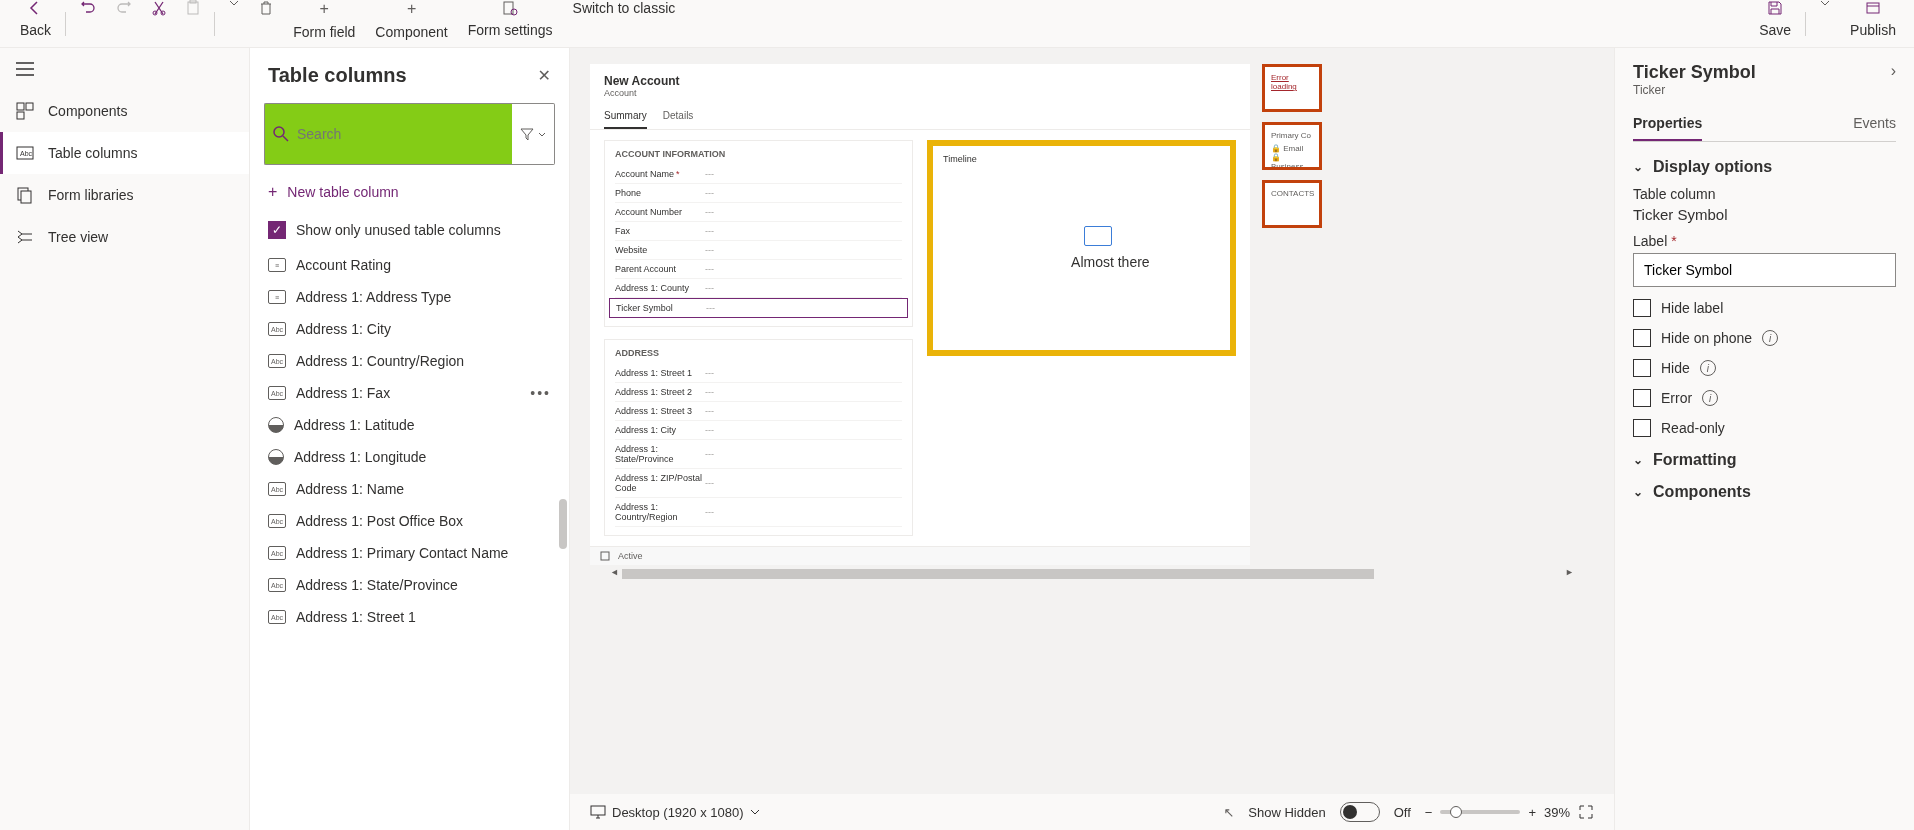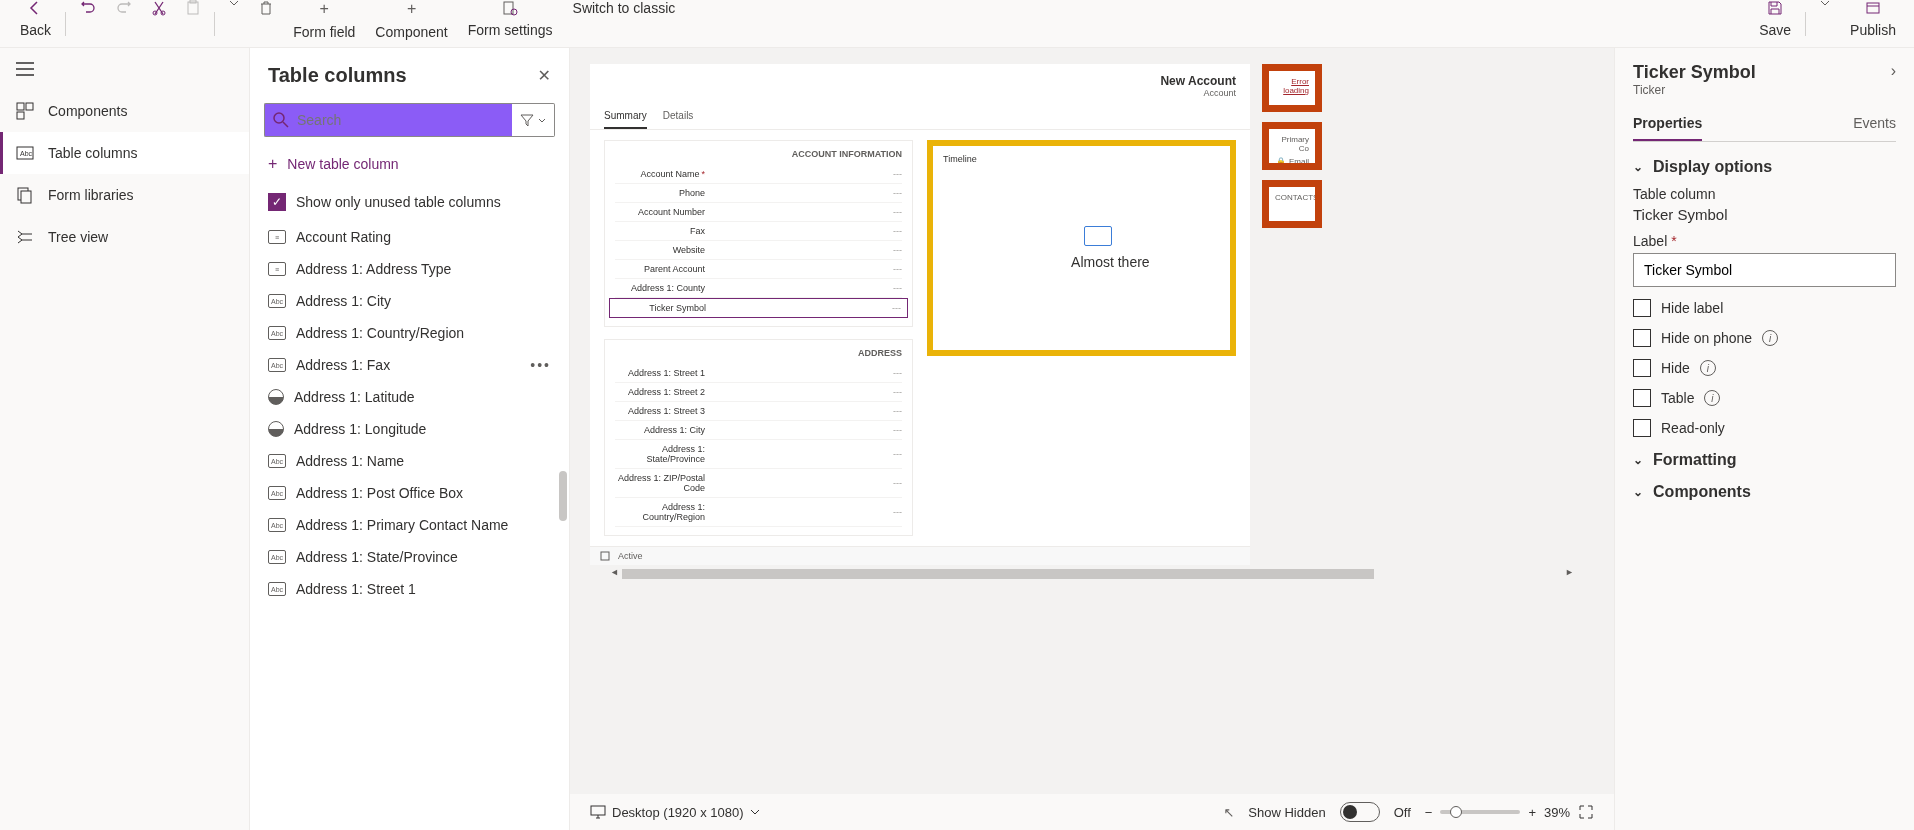--- a/index.html
+++ b/index.html
@@ -22,37 +22,37 @@
   .left-nav .nav-item { display: flex; align-items: center; gap: 14px; padding: 12px 16px; font-size: 14px; cursor: pointer; color:#323130;}
   .left-nav .nav-item.active { background: #fff; border-left: 3px solid #742774; padding-left:13px;}
   .left-nav .nav-item .nav-icon { width:18px; height:18px; display:inline-flex; align-items:center; justify-content:center;}
   
   
   .columns-panel { width: 320px; background: #fff; border-right: 1px solid #edebe9; display:flex; flex-direction:column; position:relative;}
   .columns-panel .panel-header { display:flex; justify-content:space-between; align-items:center; padding: 16px 18px 8px; }
   .columns-panel .panel-title { font-size: 20px; font-weight:600; color:#323130;}
   .columns-panel .close-x { cursor:pointer; font-size:16px; color:#605e5c;}
   .columns-panel .search-row { display:flex; padding: 8px 14px; gap:0; }
-  .columns-panel .search-box { flex:1; display:flex; align-items:center; border:1px solid #8a8886; border-radius:2px; padding:8px 8px; gap:8px; background:#8b5cf6;}
+  .columns-panel .search-box { flex:1; display:flex; align-items:center; border:1px solid #8a8886; border-radius:2px; padding:22px 8px; gap:8px; background:#84cc16;}
   .columns-panel .search-box input { border:none; outline:none; flex:1; font-size:14px; background:transparent;}
   .columns-panel .filter-btn { display:flex; align-items:center; border:1px solid #8a8886; border-left:none; border-radius:0 2px 2px 0; padding:6px 8px; cursor:pointer; gap:4px;}
   .columns-panel .search-box { border-radius:2px 0 0 2px; border-right:none;}
   .columns-panel .new-col { display:flex; align-items:center; gap:10px; padding:10px 18px; color:#742774; cursor:pointer; font-size:14px;}
   .columns-panel .check-row { display:flex; align-items:center; gap:10px; padding:10px 18px; font-size:14px; color:#323130;}
   .columns-panel .checkbox { width:18px; height:18px; background:#742774; display:flex; align-items:center; justify-content:center; color:#fff; font-size:12px;}
   .columns-panel .col-list { flex:1; overflow-y:hidden; position:relative;}
   .columns-panel .col-item { display:flex; align-items:center; gap:10px; padding:8px 18px; font-size:14px; cursor:grab; color:#323130;}
   .columns-panel .col-item .col-icon { width:18px; height:14px; border:1px solid #605e5c; border-radius:2px; display:inline-flex; align-items:center; justify-content:center; font-size:7px; color:#605e5c; flex-shrink:0;}
   .columns-panel .col-item .col-icon.globe { border-radius:50%; width:16px; height:16px; background: linear-gradient(to bottom, #fff 50%, #605e5c 50%);}
   .columns-panel .col-item .more { margin-left:auto; color:#605e5c; letter-spacing:2px;}
   .columns-panel .scroll-thumb { position:absolute; right:2px; top:250px; width:8px; height:50px; background:#c8c6c4; border-radius:4px;}
   
   
   .canvas-area { flex:1; background:#f3f2f1; display:flex; flex-direction:column; overflow:hidden;}
-  .canvas-scroll { flex:1; overflow:auto; padding:16px 20px 0 20px; position:relative;text-align:right;}
+  .canvas-scroll { flex:1; overflow:auto; padding:16px 20px 0 20px; position:relative;}
   .canvas-content { display:flex; gap:12px; }
   .form-preview { background:#fff; width:660px; font-size:10px;}
   .form-header { padding:10px 14px 6px;}
   .form-title { font-size:12px; font-weight:600; color:#323130;}
   .form-subtitle { font-size:9px; color:#605e5c;}
   .form-tabs { display:flex; gap:16px; padding:0 14px; border-bottom:1px solid #edebe9; font-size:10px;}
   .form-tab { padding:6px 0; cursor:pointer; color:#605e5c;}
   .form-tab.active { color:#323130; border-bottom:2px solid #323130;}
   .form-body { padding:10px 14px; display:flex; gap:14px;}
   .form-left { flex:1; display:flex; flex-direction:column; gap:12px;}
@@ -62,21 +62,21 @@
   .field-row { display:flex; align-items:center; padding:4px 0; border-bottom:1px solid #f3f2f1;}
   .field-row.selected { border:1.5px solid #742774; padding:4px 6px; margin:0 -6px;}
   .field-label { width:90px; font-size:9px; color:#323130;}
   .field-req { color:#a4262c; margin-left:2px;}
   .field-val { flex:1; font-size:9px; color:#a19f9d;}
   .timeline-section { border:6px solid #eab308; padding:8px 10px; height:216px; display:flex; flex-direction:row;}
   .timeline-body { flex:1; display:flex; flex-direction:column; align-items:center; justify-content:center; gap:8px;}
   .timeline-icon { width:28px; height:20px; border:1.5px solid #3b7dd8; border-radius:2px;}
   .timeline-text { font-size:14px; color:#323130;margin-left:24px;}
   .side-cards { width:60px; display:flex; flex-direction:column; gap:10px; font-size:8px;}
-  .side-card { background:#fff; border:7px solid #c2410c; padding:6px; height:48px; overflow:hidden; color:#605e5c;}
+  .side-card { background:#fff; border:3px solid #c2410c; padding:6px; height:48px; overflow:hidden; color:#605e5c;}
   .side-card.err { color:#a4262c; text-decoration:underline;}
   .footer-status { background:#f8f8f8; border-top:1px solid #edebe9; padding:4px 10px; font-size:9px; color:#605e5c; display:flex; align-items:center; gap:8px;}
   .canvas-hscroll { height:12px; background:#f3f2f1; position:relative; margin:4px 20px 0;}
   .canvas-hscroll .hthumb { position:absolute; left:12px; top:0; height:10px; width:78%; background:#c8c6c4;}
   
   
   .status-bar { display:flex; align-items:center; padding:8px 20px; gap:14px; font-size:13px; color:#323130; background:#faf9f8;}
   .status-bar .device { display:flex; align-items:center; gap:6px; cursor:pointer;}
   .status-bar .toggle { width:40px; height:20px; border:1px solid #605e5c; border-radius:10px; position:relative; cursor:pointer;}
   .status-bar .toggle .knob { width:14px; height:14px; background:#323130; border-radius:50%; position:absolute; left:2px; top:2px;}
@@ -502,21 +502,21 @@
       <span>Hide on phone</span>
       <span class="info">i</span>
     </div>
     <div class="props-check">
       <span class="cb"></span>
       <span>Hide</span>
       <span class="info">i</span>
     </div>
     <div class="props-check">
       <span class="cb"></span>
-      <span>Table</span>
+      <span>Error</span>
       <span class="info">i</span>
     </div>
     <div class="props-check">
       <span class="cb"></span>
       <span>Read-only</span>
     </div>
     <div class="props-section-head">
       <span class="chev">⌄</span>
       <span>Formatting</span>
     </div>

